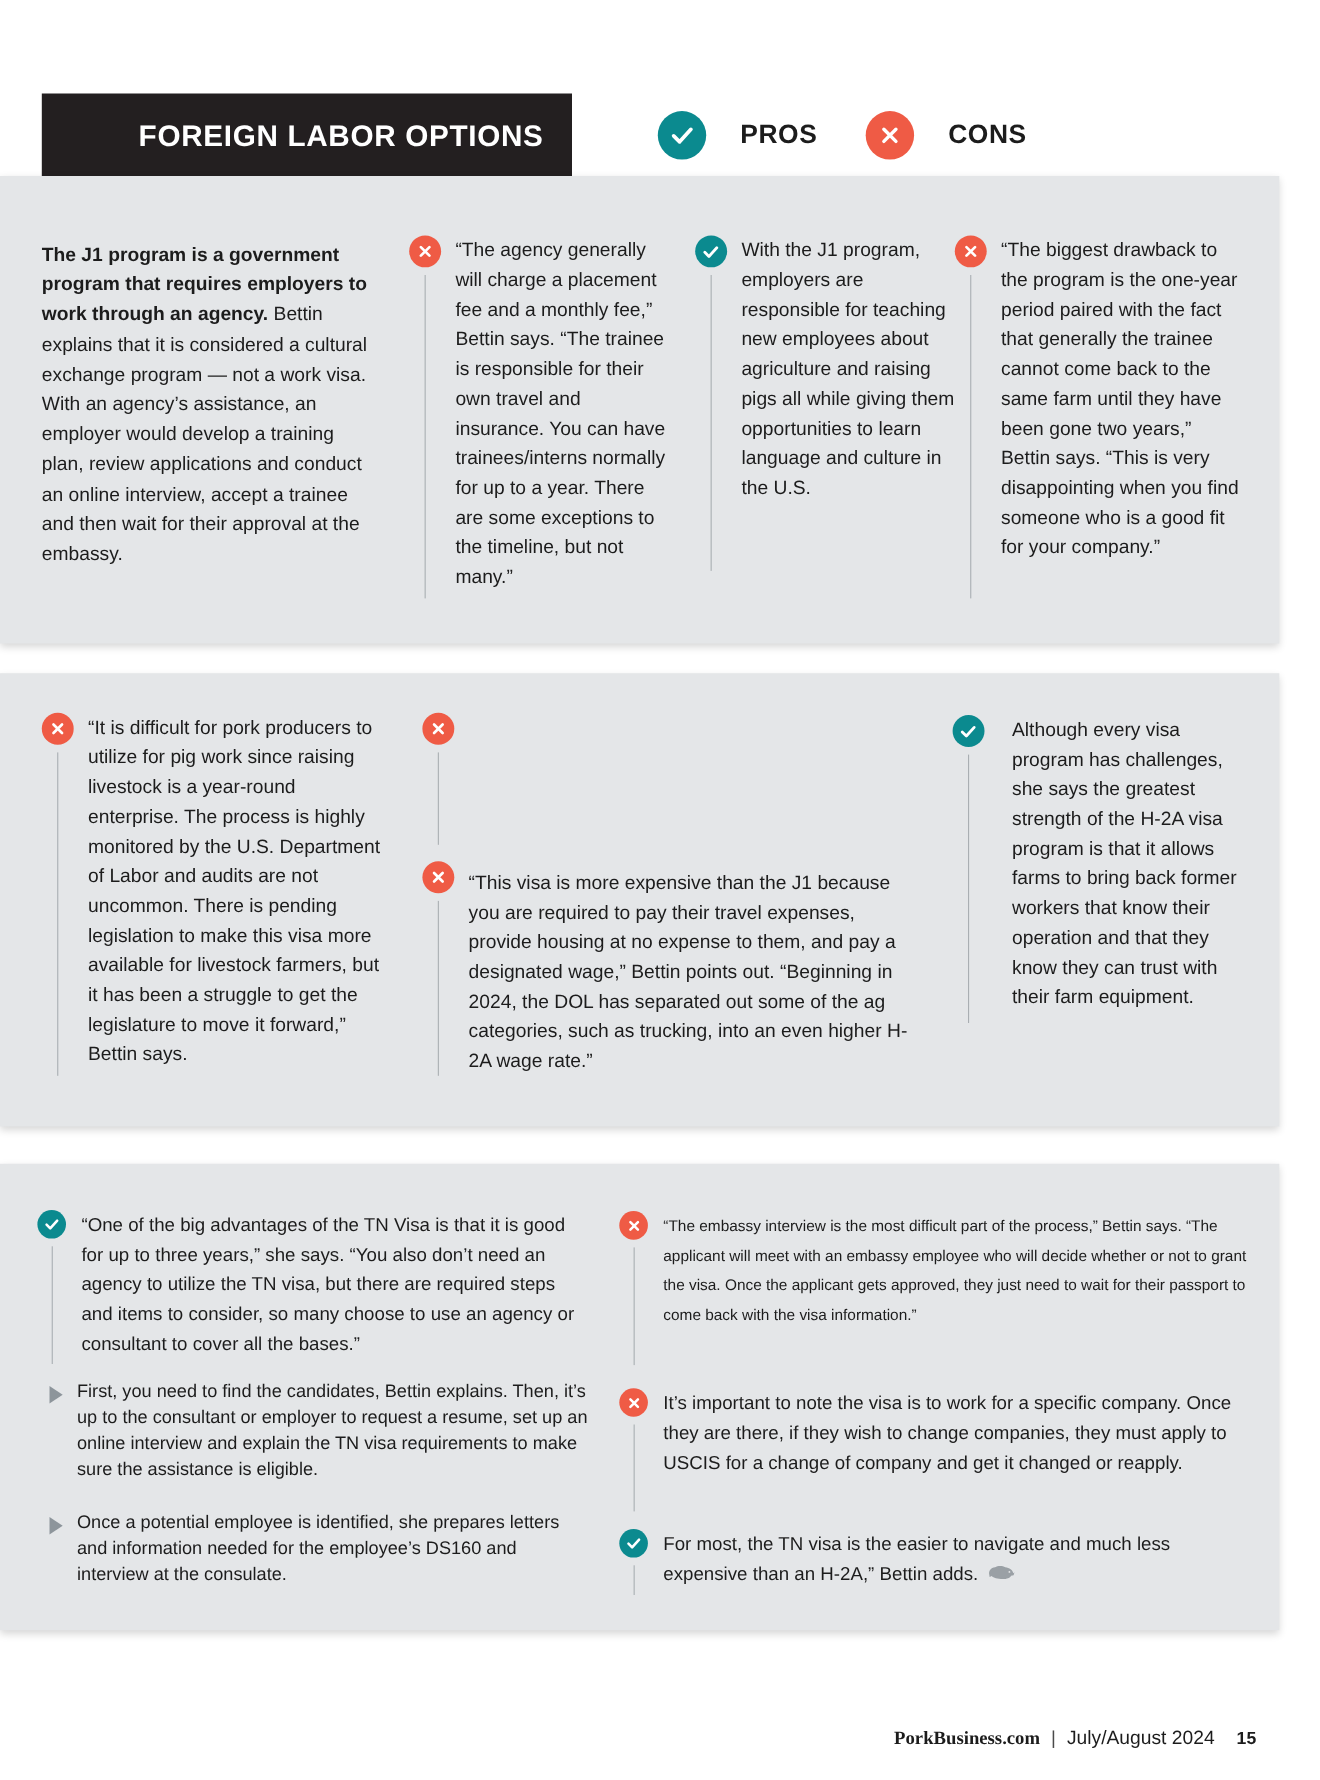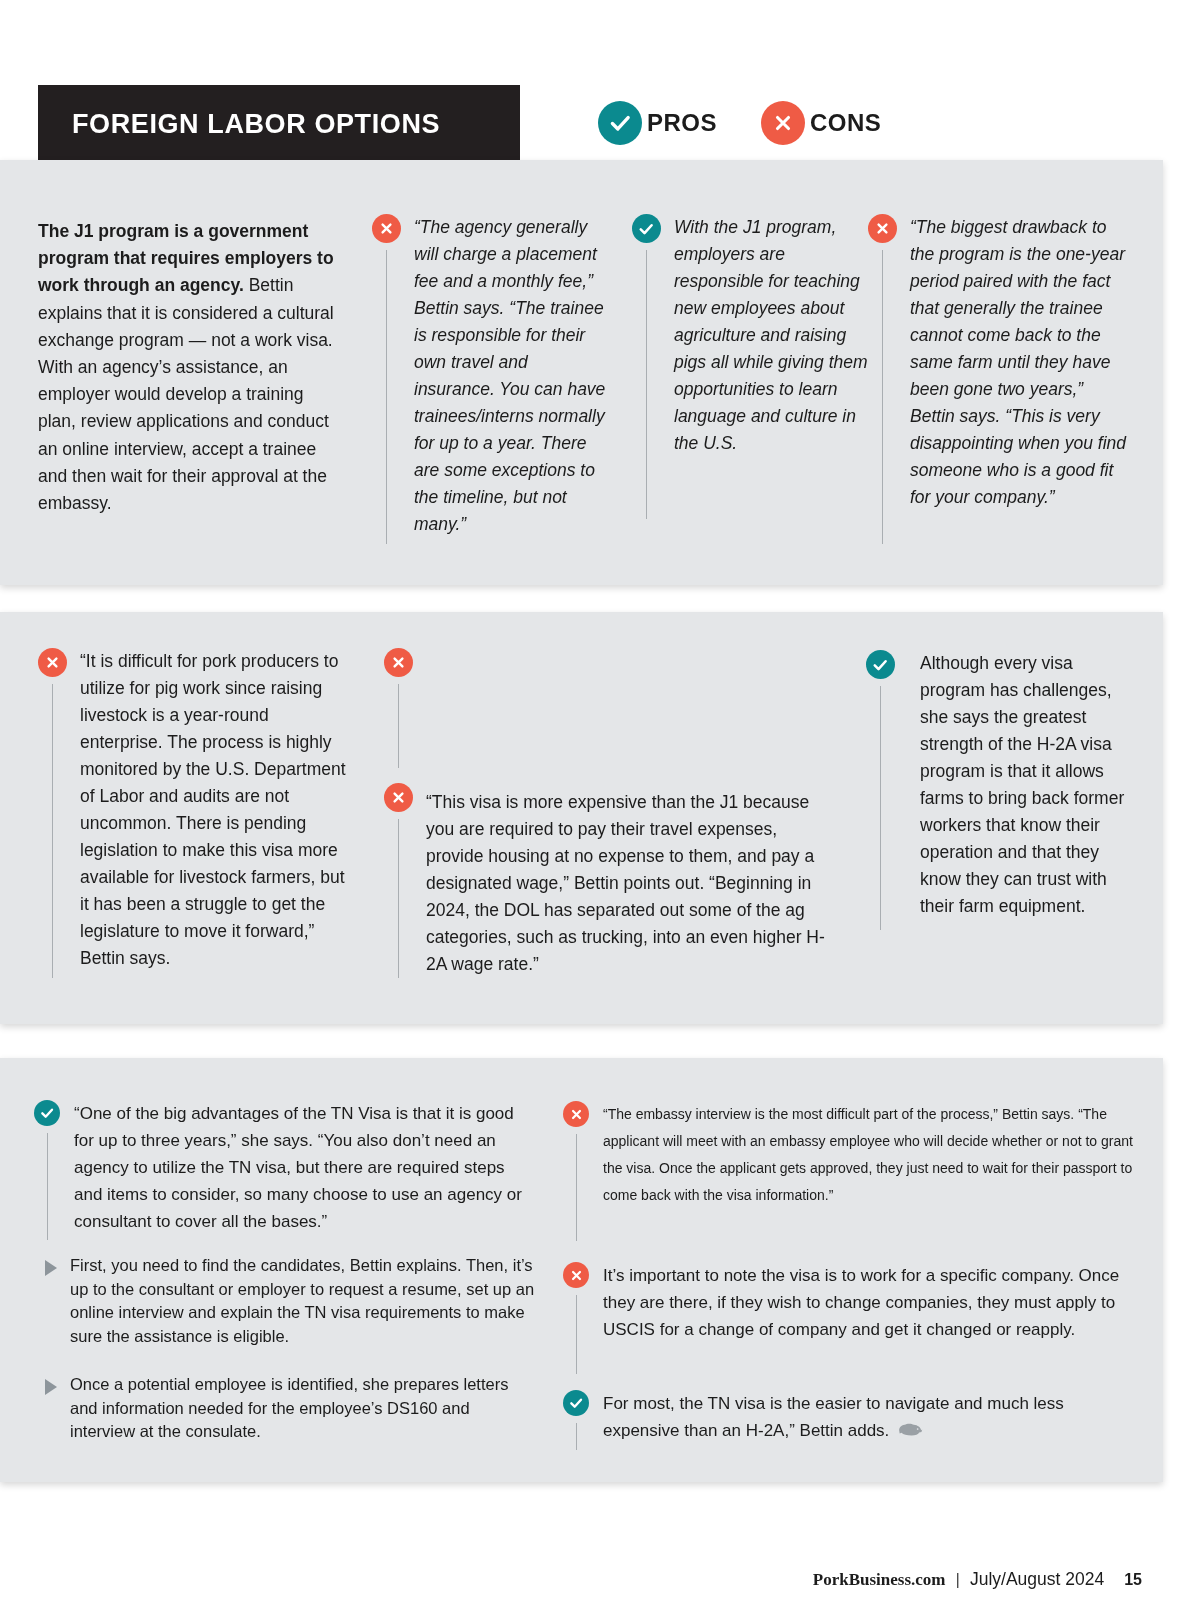--- a/index.html
+++ b/index.html
@@ -32,35 +32,35 @@
     height: 78px;
     background: #231f20;
     display: flex;
     align-items: center;
   }
   .title-text {
     color: #ffffff;
     font-size: 27px;
     font-weight: bold;
     letter-spacing: 0.6px;
-    padding-left: 34px;
+    padding-left: 88px;
     font-family: "Liberation Sans", sans-serif;
   }
   .legend {
     position: absolute;
     left: 598px;
     top: 101px;
     display: flex;
     align-items: center;
     gap: 44px;
   }
   .legend-item {
     display: flex;
     align-items: center;
-    gap: 5px;
+    gap: 31px;
   }
   .legend-label {
     font-size: 24px;
     font-weight: bold;
     letter-spacing: 0.5px;
     color: #1c1c1c;
   }
 
   
   .badge {
@@ -110,21 +110,21 @@
     margin-top: 7px;
     min-height: 10px;
   }
   .btxt {
     font-size: 17.5px;
     line-height: 27px;
     color: #1c1c1c;
   }
 
   
-  .col-narrow .btxt { font-size: 17.5px; line-height: 27px; font-style: italic; }
+  .col-narrow .btxt { font-size: 17.5px; line-height: 27px; }
 
   
   #intro-para {
     position: absolute;
     left: 38px;
     top: 218px;
     width: 300px;
     font-size: 17.5px;
     line-height: 27.2px;
   }

